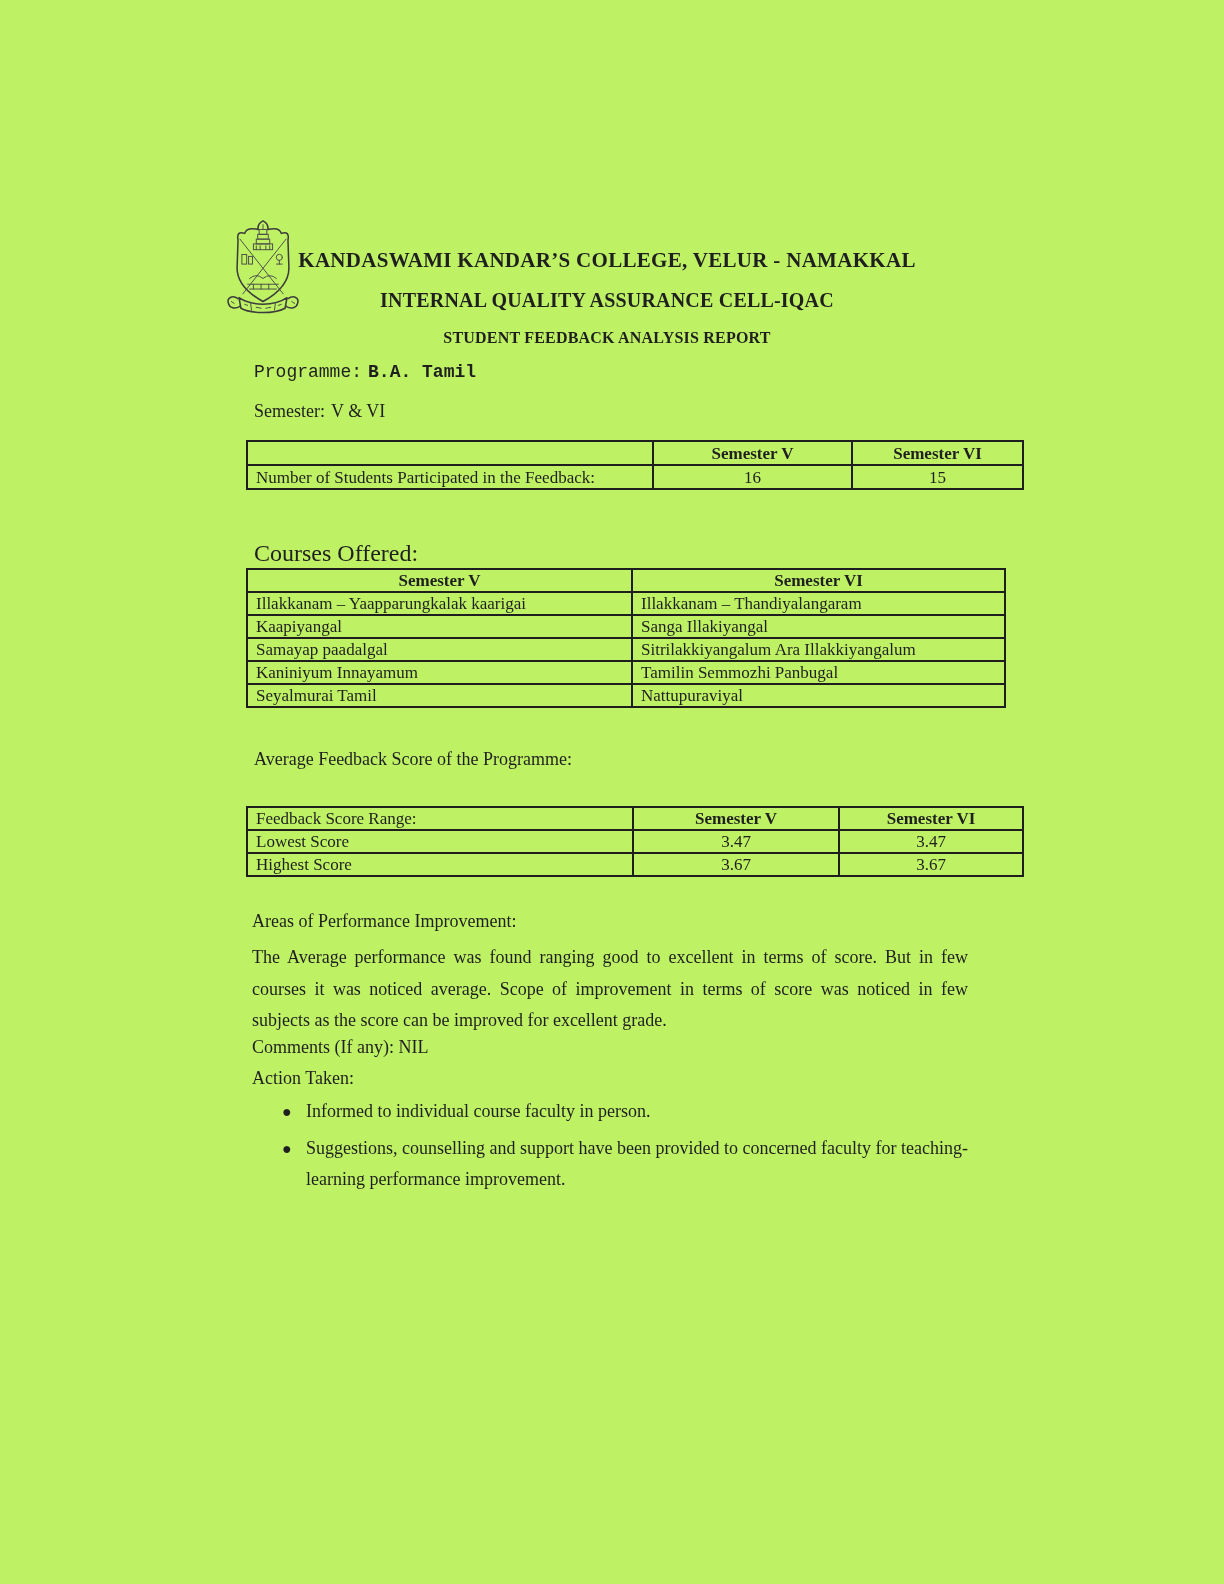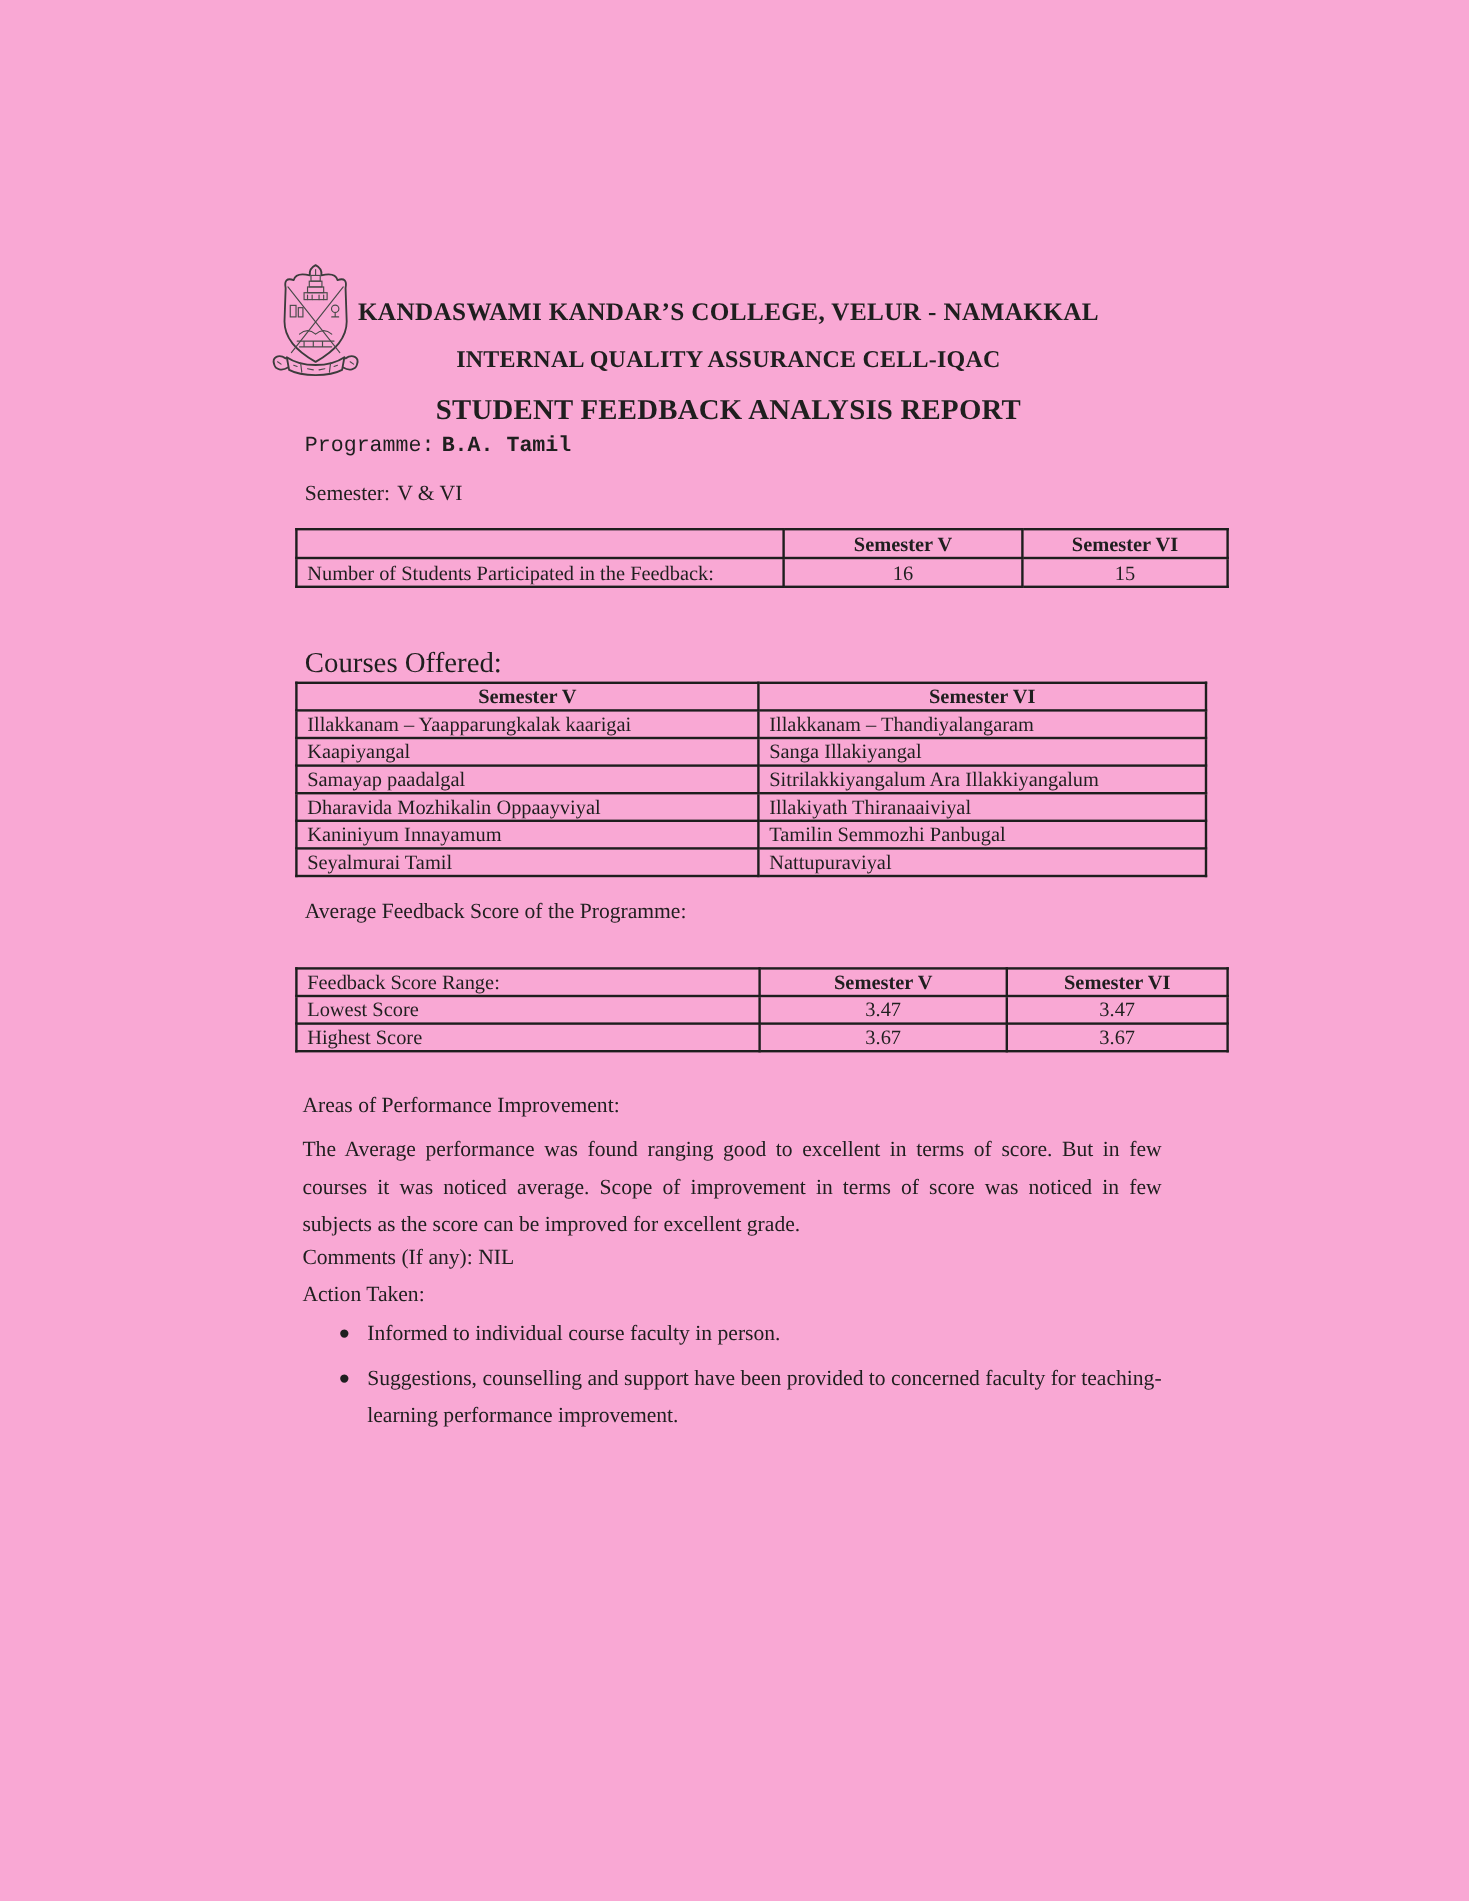--- a/index.html
+++ b/index.html
@@ -1,33 +1,33 @@
 <!DOCTYPE html>
 <html><head>
 <meta charset="utf-8">
 <style>
   html,body{margin:0;padding:0;background:#ffffff;}
   .page{
     position:relative;
     width:1224px;height:1584px;
-    background:#f9a8d4;
+    background:#bef264;
     font-family:"Liberation Serif","DejaVu Serif",serif;
     color:#1f1f1f;
     overflow:hidden;
   }
   .abs{position:absolute;}
 
   
   .logo{left:224px;top:218px;width:78px;height:96px;}
 
   
   .titles{left:246px;top:248px;width:722px;text-align:center;}
   .title-line1{font-size:21px;font-weight:bold;letter-spacing:0.3px;}
   .title-line2{font-size:20px;font-weight:bold;margin-top:16px;letter-spacing:0.2px;}
-  .title-line3{font-size:24px;font-weight:bold;margin-top:17px;letter-spacing:0.2px;}
+  .title-line3{font-size:16px;font-weight:bold;margin-top:17px;letter-spacing:0.2px;}
 
   .prog-line{left:254px;top:362px;font-size:18px;font-family:Liberation Mono, monospace;}
   .prog-line b{font-weight:bold;}
   .sem-line{left:254px;top:401px;font-size:18px;}
   .label-gap{display:inline-block;width:6px;}
 
   
   table.tbl{
     border-collapse:collapse;
     table-layout:fixed;
@@ -170,24 +170,20 @@
       <td class="c1">Illakkanam – Yaapparungkalak kaarigai</td>
       <td class="c2">Illakkanam – Thandiyalangaram</td>
     </tr>
     <tr>
       <td class="c1">Kaapiyangal</td>
       <td class="c2">Sanga Illakiyangal</td>
     </tr>
     <tr>
       <td class="c1">Samayap paadalgal</td>
       <td class="c2">Sitrilakkiyangalum Ara Illakkiyangalum</td>
-    </tr>
-    <tr>
-      <td class="c1">Dharavida Mozhikalin Oppaayviyal</td>
-      <td class="c2">Illakiyath Thiranaaiviyal</td>
     </tr>
     <tr>
       <td class="c1">Kaniniyum Innayamum</td>
       <td class="c2">Tamilin Semmozhi Panbugal</td>
     </tr>
     <tr>
       <td class="c1">Seyalmurai Tamil</td>
       <td class="c2">Nattupuraviyal</td>
     </tr>
   </tbody>

